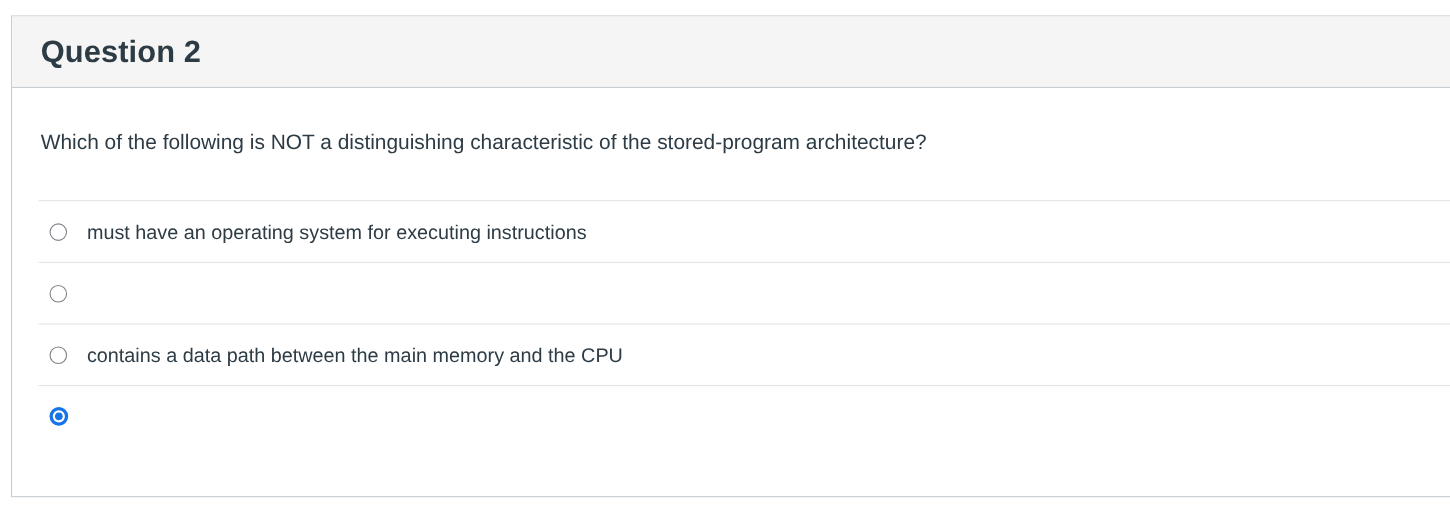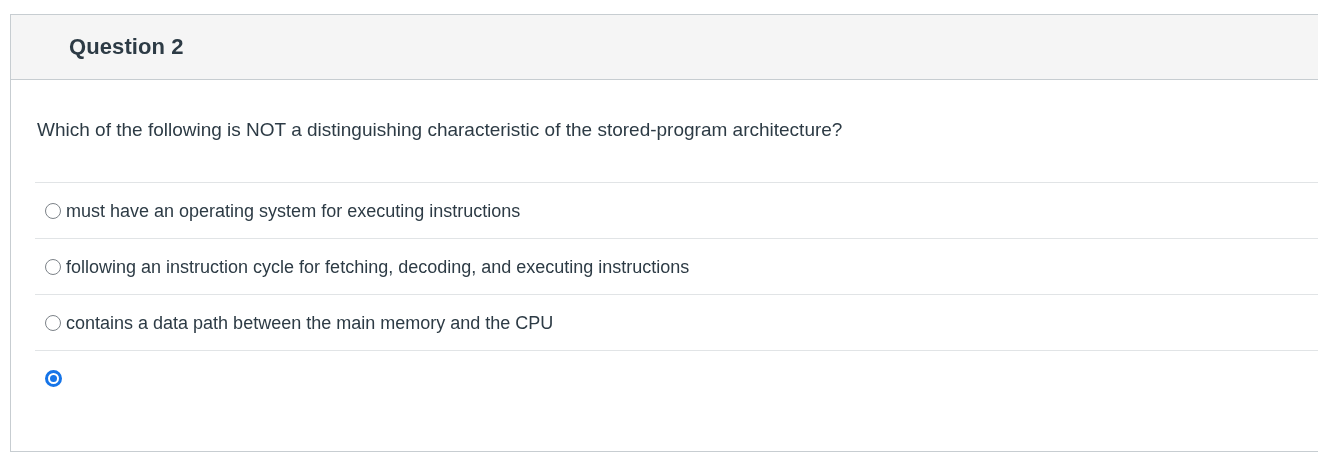--- a/index.html
+++ b/index.html
@@ -33,24 +33,23 @@
   }
   .panel-header {
     height: 65px;
     background: var(--header-bg);
     border-bottom: 1px solid var(--border);
     display: flex;
     align-items: center;
     padding-left: 26px;
   }
   .panel-header .title {
-    font-size: 22px;
+    font-size: 28px;
     font-weight: bold;
     letter-spacing: 0.1px;
-    margin-left: 32px;
   }
   .panel-body {
     padding-top: 36px;
   }
   .question-text {
     margin: 0 0 0 26px;
     font-size: 19px;
     line-height: 28px;
   }
   .options {
@@ -58,21 +57,21 @@
   }
   .option-row {
     display: flex;
     align-items: center;
     height: 56px;
     border-top: 1px solid var(--divider);
     padding-left: 10px;
     cursor: pointer;
   }
   .option-label {
-    margin-left: 5px;
+    margin-left: 18px;
     font-size: 18px;
     line-height: 24px;
   }
   .radio {
     flex: 0 0 auto;
     width: 16px;
     height: 16px;
     border-radius: 50%;
     border: 1px solid var(--radio-unselected);
     background: #FFFFFF;
@@ -105,21 +104,20 @@
   <div class="panel-body">
     <p class="question-text">Which of the following is NOT a distinguishing characteristic of the stored-program architecture?</p>
     <div class="options" id="options">
   <label class="option-row">
     <span class="radio"></span>
     <span class="option-label">must have an operating system for executing instructions</span>
   </label>
 
   <label class="option-row">
     <span class="radio"></span>
-    <span class="option-label">following an instruction cycle for fetching, decoding, and executing instructions</span>
   </label>
 
   <label class="option-row">
     <span class="radio"></span>
     <span class="option-label">contains a data path between the main memory and the CPU</span>
   </label>
 
   <label class="option-row">
     <span class="radio selected"></span>
   </label>

